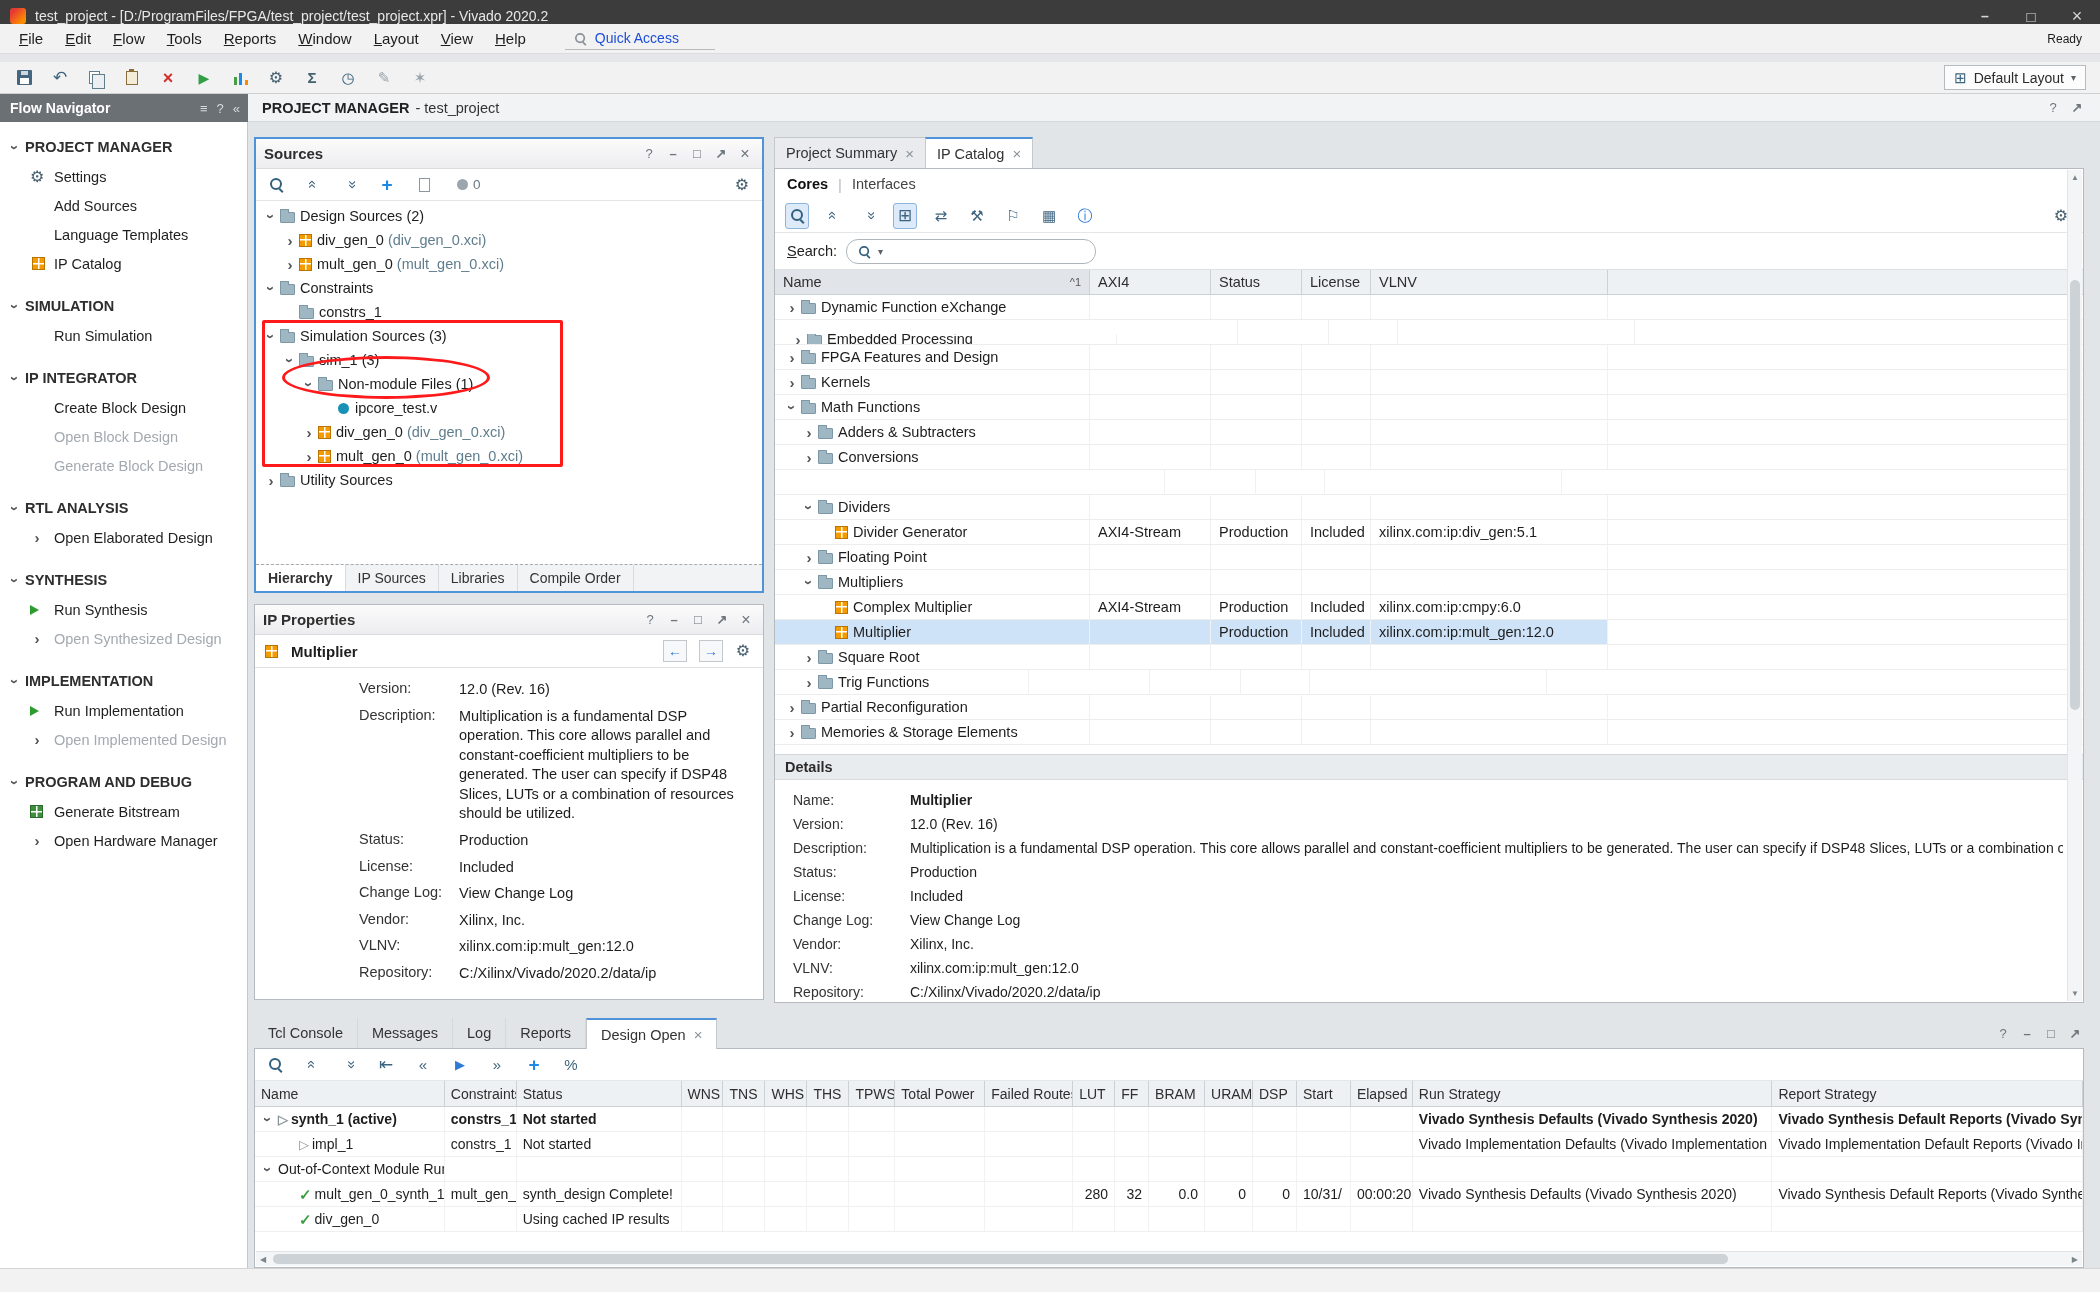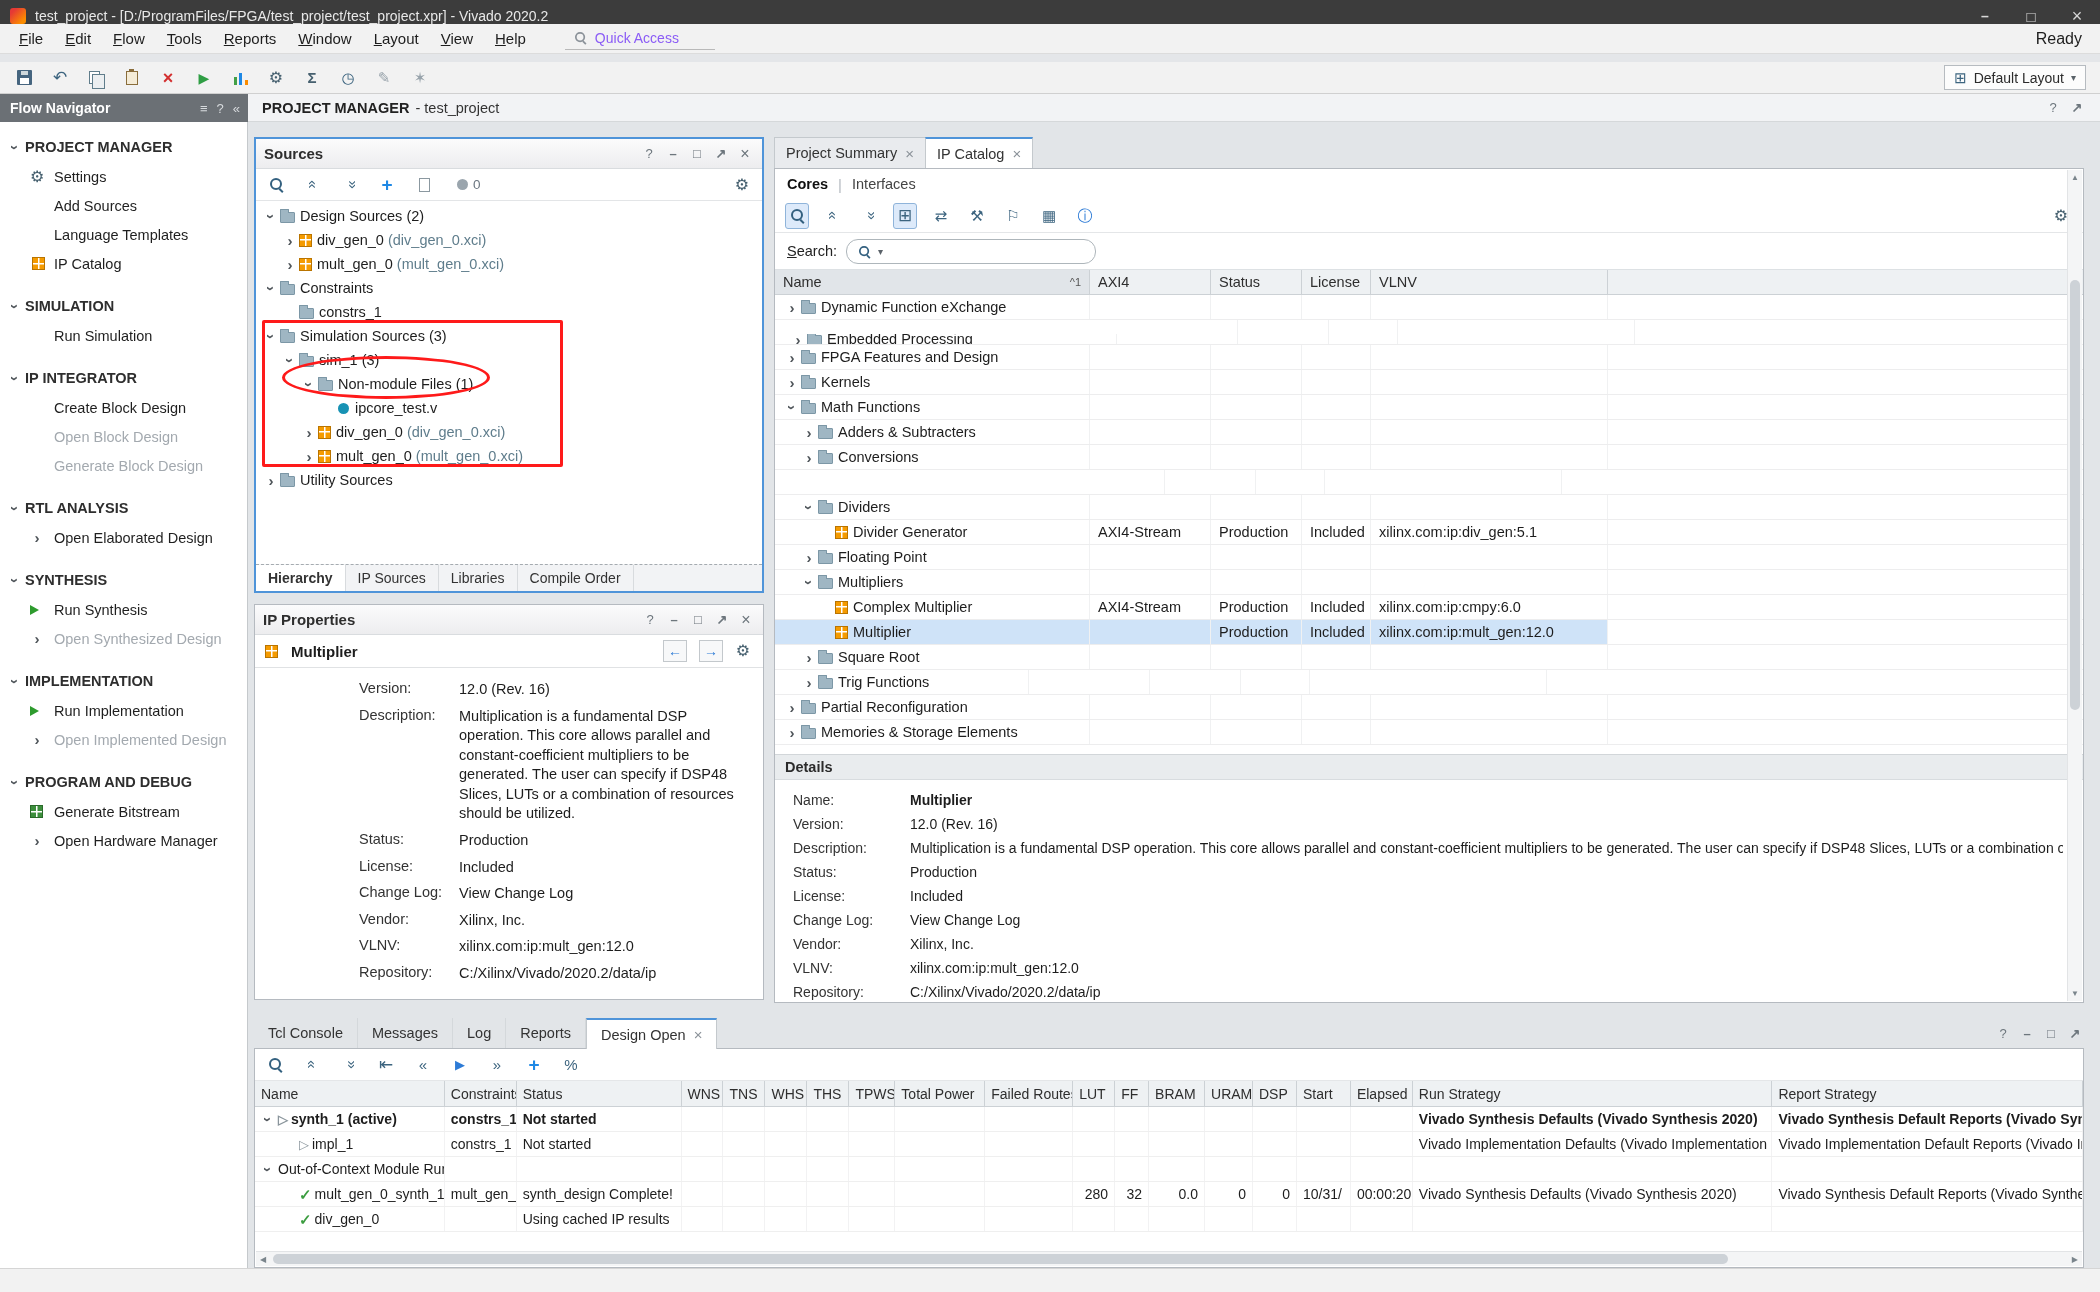--- a/index.html
+++ b/index.html
@@ -15,22 +15,22 @@
   .wbtns{margin-left:auto;display:flex;height:32px}
   .wbtn{width:46px;display:flex;align-items:center;justify-content:center;color:#d8d8d8;font-size:14px}
   .wb-min::before{content:"–";font-weight:bold}
   .wb-max::before{content:"□";font-size:15px}
   .wb-close::before{content:"×";font-size:18px}
   
   .menubar{position:absolute;left:0;top:24px;width:100%;height:30px;background:#f2f2f2;border-bottom:1px solid #dcdcdc;display:flex;align-items:center}
   .menuitems{display:flex;align-items:center;padding-left:8px}
   .mi{display:block;padding:4px 11px;font-size:15px;color:#1d1d1d}
   .mi::first-letter{text-decoration:underline}
-  .qa{display:flex;align-items:flex-start;gap:7px;margin-left:28px;padding:2px 8px 3px 8px;border-bottom:1px solid #b9b9b9;min-width:150px;color:#8b5cf6;font-size:14px}
-  .ready{margin-right:18px;font-size:16px;color:#1d1d1d}
+  .qa{display:flex;align-items:flex-end;gap:7px;margin-left:28px;padding:2px 8px 3px 8px;border-bottom:1px solid #b9b9b9;min-width:150px;color:#1d4ed8;font-size:14px}
+  .ready{margin-right:18px;font-size:12px;color:#1d1d1d}
   
   .toolbar{position:absolute;left:0;top:62px;width:100%;height:32px;background:#f2f2f2;border-bottom:1px solid #d0d0d0;display:flex;align-items:center;padding-left:12px}
   .tbicons{display:flex;align-items:center;gap:12px}
   .tbi{height:26px;min-width:24px;display:inline-flex;align-items:center;justify-content:center;border-radius:3px;padding:0 2px}
   .tbi.pressed{background:#ddeafa;border:1px solid #8fb4da}
   .layoutdd{display:flex;align-items:center;gap:7px;border:1px solid #b6bbc0;background:#fcfcfc;height:25px;padding:0 9px;font-size:14px;color:#2b2b2b;margin-right:14px}
   .caret{font-size:10px;color:#5a6269}
   
   .hdrrow{position:absolute;left:0;top:94px;width:100%;height:28px;display:flex}
   .fnhead{width:248px;min-width:248px;background:#6b7075;color:#fff;display:flex;align-items:center;padding:0 8px 0 10px;font-weight:bold;font-size:14px}

